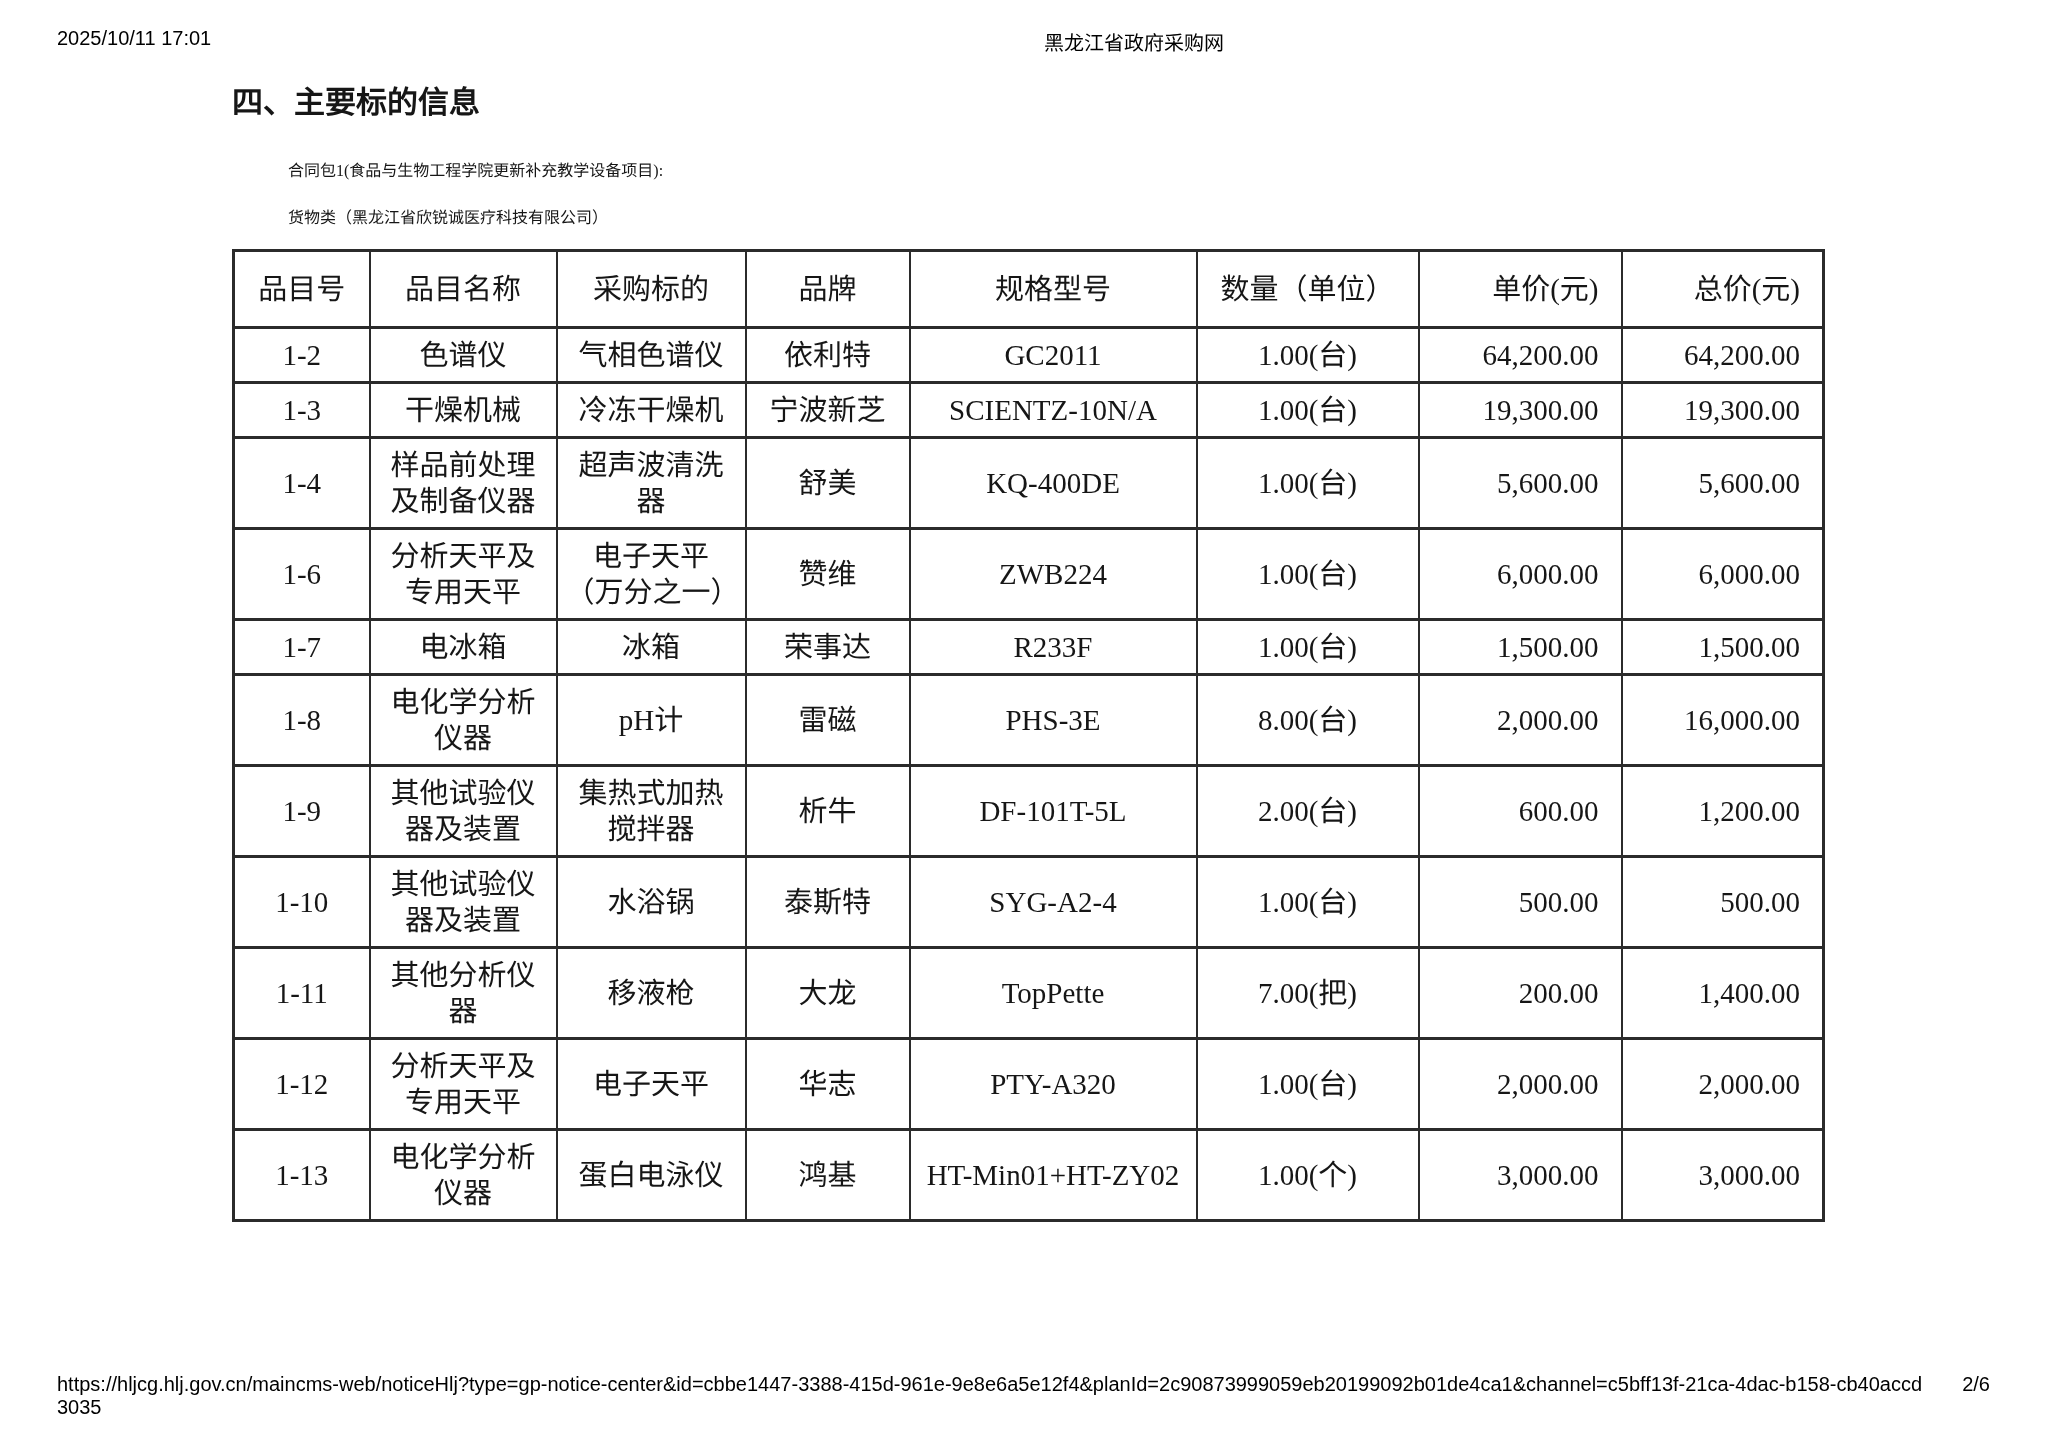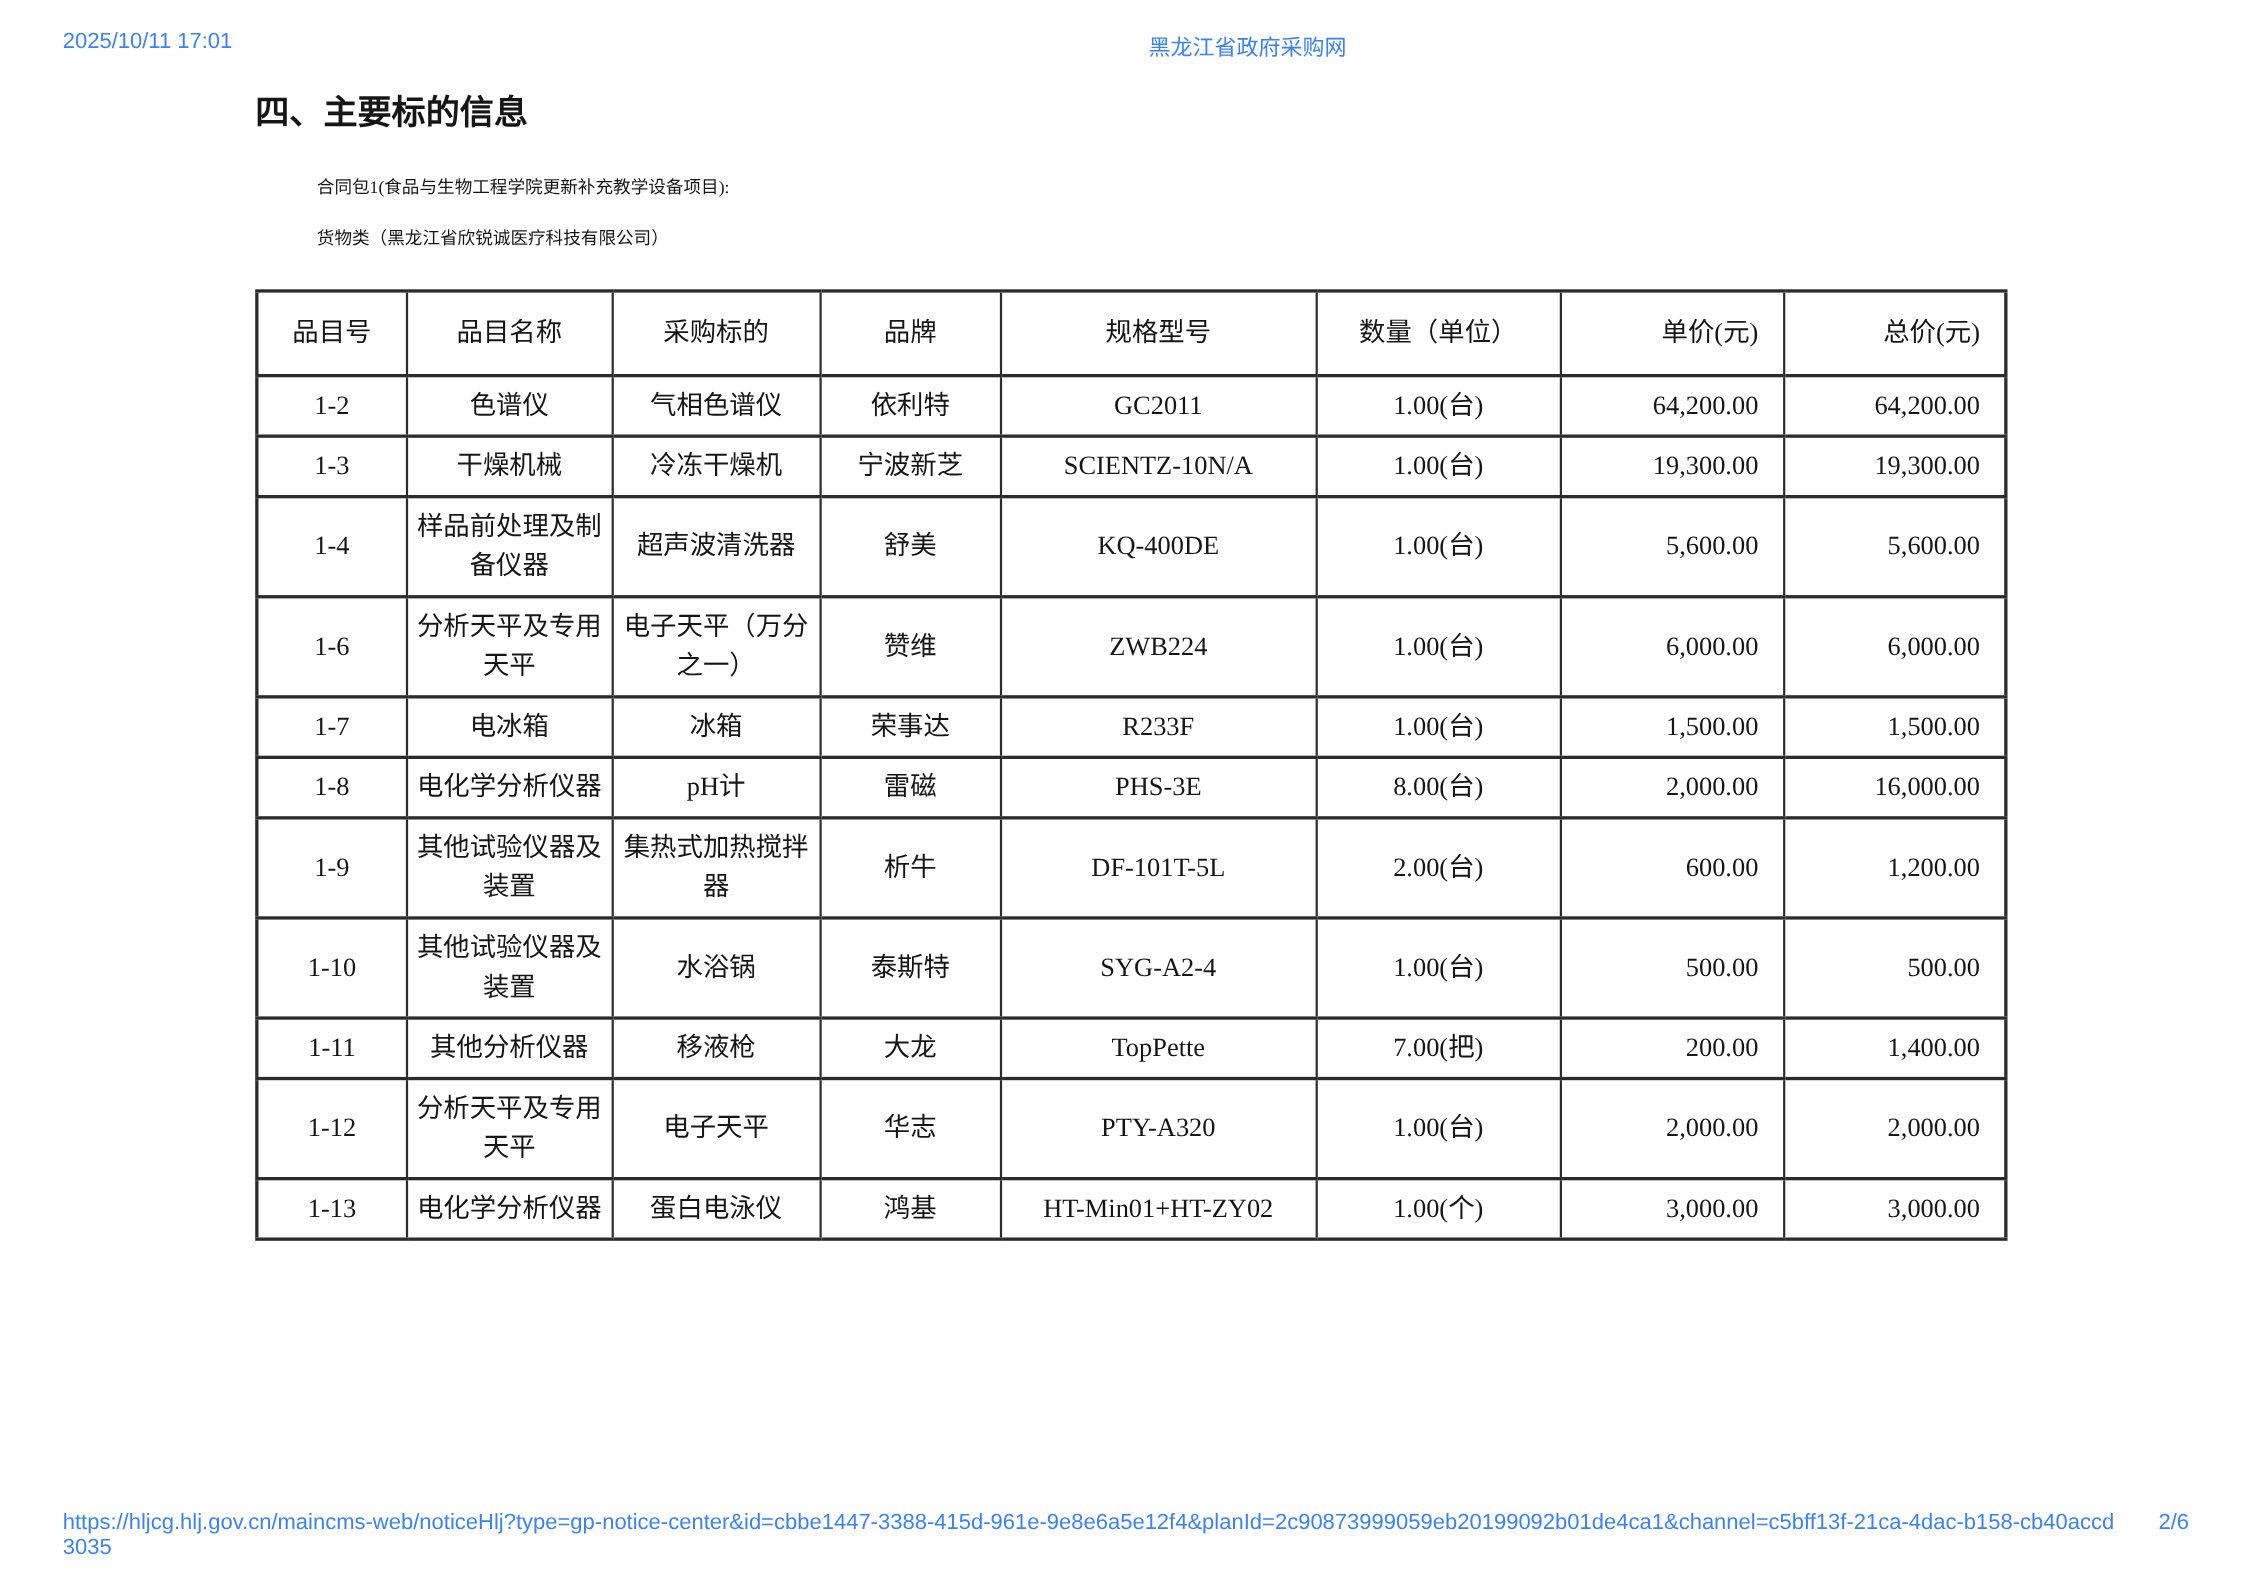--- a/index.html
+++ b/index.html
@@ -4,40 +4,40 @@
 <style>
   html,body{margin:0;padding:0;}
   body{
     width:2048px;height:1447px;position:relative;background:#ffffff;
     font-family:"Liberation Serif","DejaVu Serif",serif;color:#111111;
     overflow:hidden;
   }
   
   .print-chrome{
     font-family:"Liberation Sans","DejaVu Sans",sans-serif;
-    font-size:20px;color:#3b82f6;
+    font-size:20px;color:#000000;
   }
   .timestamp{position:absolute;top:27px;left:57px;}
   .site-title{position:absolute;top:27px;left:1044px;}
   .print-footer{
     position:absolute;left:57px;right:58px;bottom:28px;
     display:flex;justify-content:space-between;align-items:flex-start;gap:36px;
   }
   .footer-url{word-break:break-all;max-width:1880px;}
   
   .content{position:absolute;left:232px;top:0;width:1680px;}
   .section-heading{
     margin:84px 0 0 0;font-size:31px;font-weight:bold;line-height:37px;color:#161616;
   }
   .indent-line{margin:34px 0 0 56px;font-size:16px;line-height:31px;color:#161616;}
   .indent-line + .indent-line{margin-top:16px;}
   
   table.items{
-    margin-top:30px;border-collapse:collapse;table-layout:fixed;width:1590px;
-    font-size:24px;color:#161616;
+    margin-top:16px;border-collapse:collapse;table-layout:fixed;width:1590px;
+    font-size:29px;color:#161616;
   }
   table.items{border:3px solid #2b2b2b;}
   table.items th,table.items td{
     border-left:2px solid #2b2b2b;border-right:2px solid #2b2b2b;
     border-top:3px solid #2b2b2b;border-bottom:3px solid #2b2b2b;
     text-align:center;vertical-align:middle;
     padding:8px 8px;line-height:36px;font-weight:normal;
     overflow:hidden;
   }
   table.items th{height:58px;}

